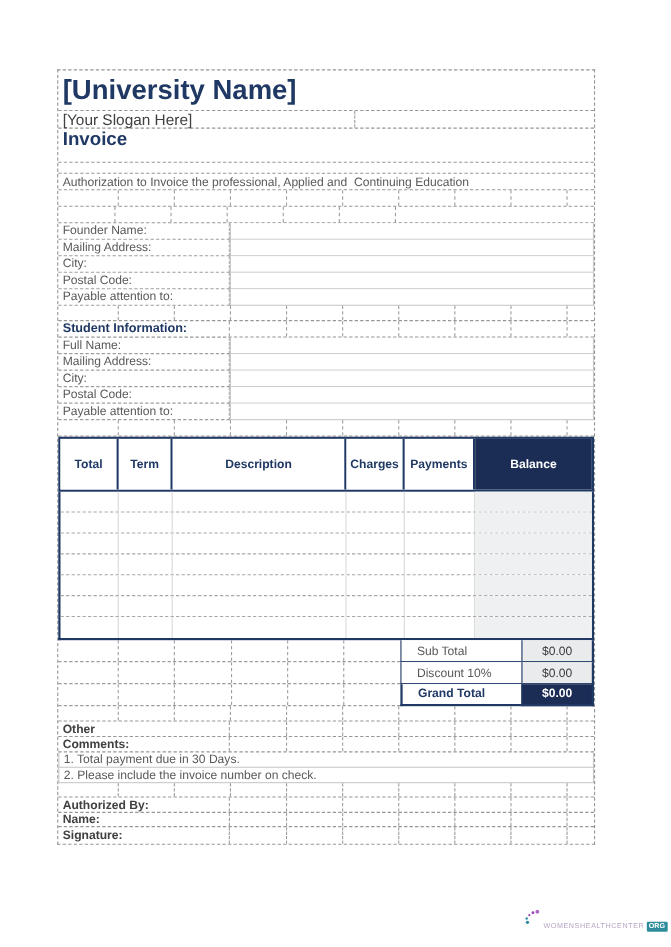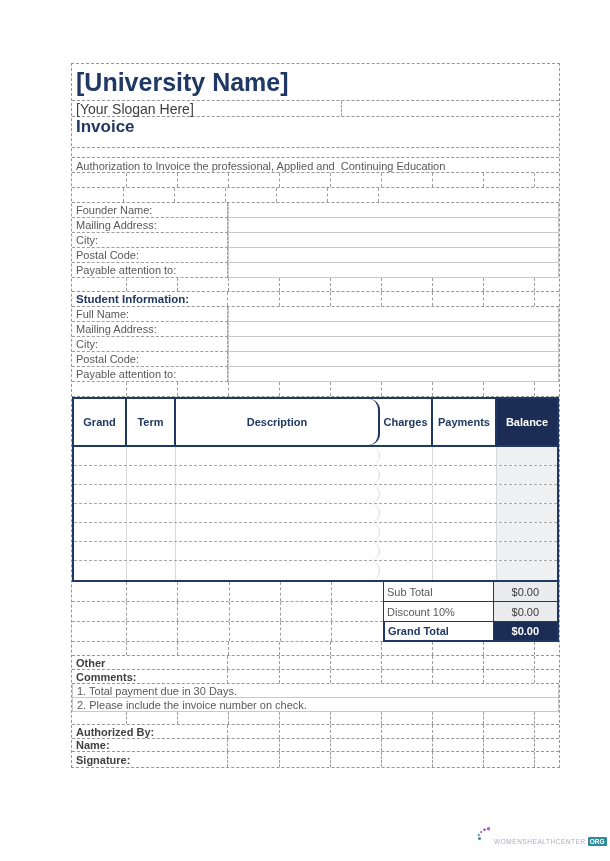--- a/index.html
+++ b/index.html
@@ -2,21 +2,21 @@
 <html><head>
 <meta charset="utf-8">
 <style>
   * { margin:0; padding:0; box-sizing:border-box; }
   html,body { background:#ffffff; }
   .sheet {
     position:relative; width:610px; height:861px; background:#fff;
     font-family:"Liberation Sans", sans-serif; color:#404040; overflow:hidden;
   }
   .doc {
-    position:absolute; left:71px; top:63px; width:489px;
+    position:absolute; left:52px; top:63px; width:489px;
     border:1px dashed #969696; border-bottom:1px dashed #969696;
   }
   
   .row { display:flex; border-bottom:1px dashed #969696; position:relative; }
   .row.nb { border-bottom:none; }
   .fc { width:51px; border-right:1px dashed #9e9e9e; }
   .fc.w55 { width:55px; }
   .fc.w52 { width:52px; }
   .fc.lastc { flex:1; border-right:none; }
   .r-title { height:37px; align-items:center; }
@@ -42,34 +42,34 @@
   .r-bold { height:14px; }
   .bold-label { width:156px; font-size:11px; font-weight:bold; color:#404040; padding-left:4px; border-right:1px dashed #9e9e9e; display:flex; align-items:center; }
   
   .r-note { height:14px; border-bottom:none; }
   .note-cell { flex:1; font-size:11px; color:#595959; padding-left:4px; border-left:1px solid #c9c9c9; border-right:1px solid #c9c9c9; border-bottom:1px solid #c9c9c9; display:flex; align-items:center; }
   
   .itable { border-bottom:none; }
   .thead { display:flex; height:50px; border:2px solid #1F3864; }
   .th { display:flex; align-items:center; justify-content:center; font-size:11px; font-weight:bold; color:#1F3864; border-right:2px solid #1F3864; background:#fff; }
   .th:last-child { border-right:none; }
-  .c-date { width:53px; } .c-term { width:49px; } .c-desc { width:204px;border-radius:11px; }
+  .c-date { width:53px; } .c-term { width:49px; } .c-desc { width:158px; }
   .c-chg { width:53px; } .c-pay { width:64px; } .c-bal { flex:1; }
   .th.c-bal { background:#1B2D55; color:#ffffff; }
   .tbody { border-left:2px solid #1F3864; border-right:2px solid #1F3864; border-bottom:2px solid #1F3864; }
   .trow { display:flex; height:19px; border-bottom:1px dashed #a8a8a8; }
   .trow:last-child { border-bottom:none; }
   .td { border-right:1px solid #d9d9d9; }
   .td:last-child { border-right:none; }
   .td.c-bal { background:#eef0f1; }
   
   .tot-row { display:flex; height:20px; }
   .tot-fill { flex:1; display:flex; border-bottom:1px dashed #9e9e9e; }
   .tot-fill .fc:last-child { border-right:none; }
-  .tot-label { width:119px; font-size:11px; color:#595959; padding-left:3px; display:flex; align-items:center;
+  .tot-label { width:119px; font-size:11px; color:#595959; padding-left:14px; display:flex; align-items:center;
     border-left:1px solid #1F3864; border-bottom:1px solid #1F3864; background:#fff; }
   .tot-value { width:72px; font-size:11px; color:#3a3a3a; display:flex; align-items:center; justify-content:center;
     border-left:1px solid #1F3864; border-right:2px solid #1F3864; border-bottom:1px solid #1F3864; background:#e9ebec; }
   .tot-row.grand .tot-label { font-weight:bold; color:#1F3864; border-left:2px solid #1F3864; border-bottom:2px solid #1F3864; }
   .tot-row.grand .tot-value { background:#1B2D55; color:#ffffff; font-weight:bold; border-bottom:2px solid #1F3864; }
   
   .logo { position:absolute; left:477px; top:827px; display:flex; align-items:flex-end; }
   .logo-dots { margin-right:1px; margin-bottom:1px; }
   .logo-text { font-size:6.5px; letter-spacing:0.55px; color:#b7a6c4; line-height:8px; }
   .logo-suffix { font-size:6.5px; font-weight:bold; color:#ffffff; background:#2E8D9C; padding:1px 2px; margin-left:2px; border-radius:1px; line-height:7px; }
@@ -192,21 +192,21 @@
         <i class="fc"></i>
         <i class="fc"></i>
         <i class="fc"></i>
         <i class="fc"></i>
         <i class="fc"></i>
         <i class="fc lastc"></i>
     </div>
 
     <div class="itable">
       <div class="thead">
-        <div class="th c-date">Grand</div>
+        <div class="th c-date">Total</div>
         <div class="th c-term">Term</div>
         <div class="th c-desc">Description</div>
         <div class="th c-chg">Charges</div>
         <div class="th c-pay">Payments</div>
         <div class="th c-bal">Balance</div>
       </div>
       <div class="tbody">
         <div class="trow">
             <div class="td c-date"></div>
             <div class="td c-term"></div>

